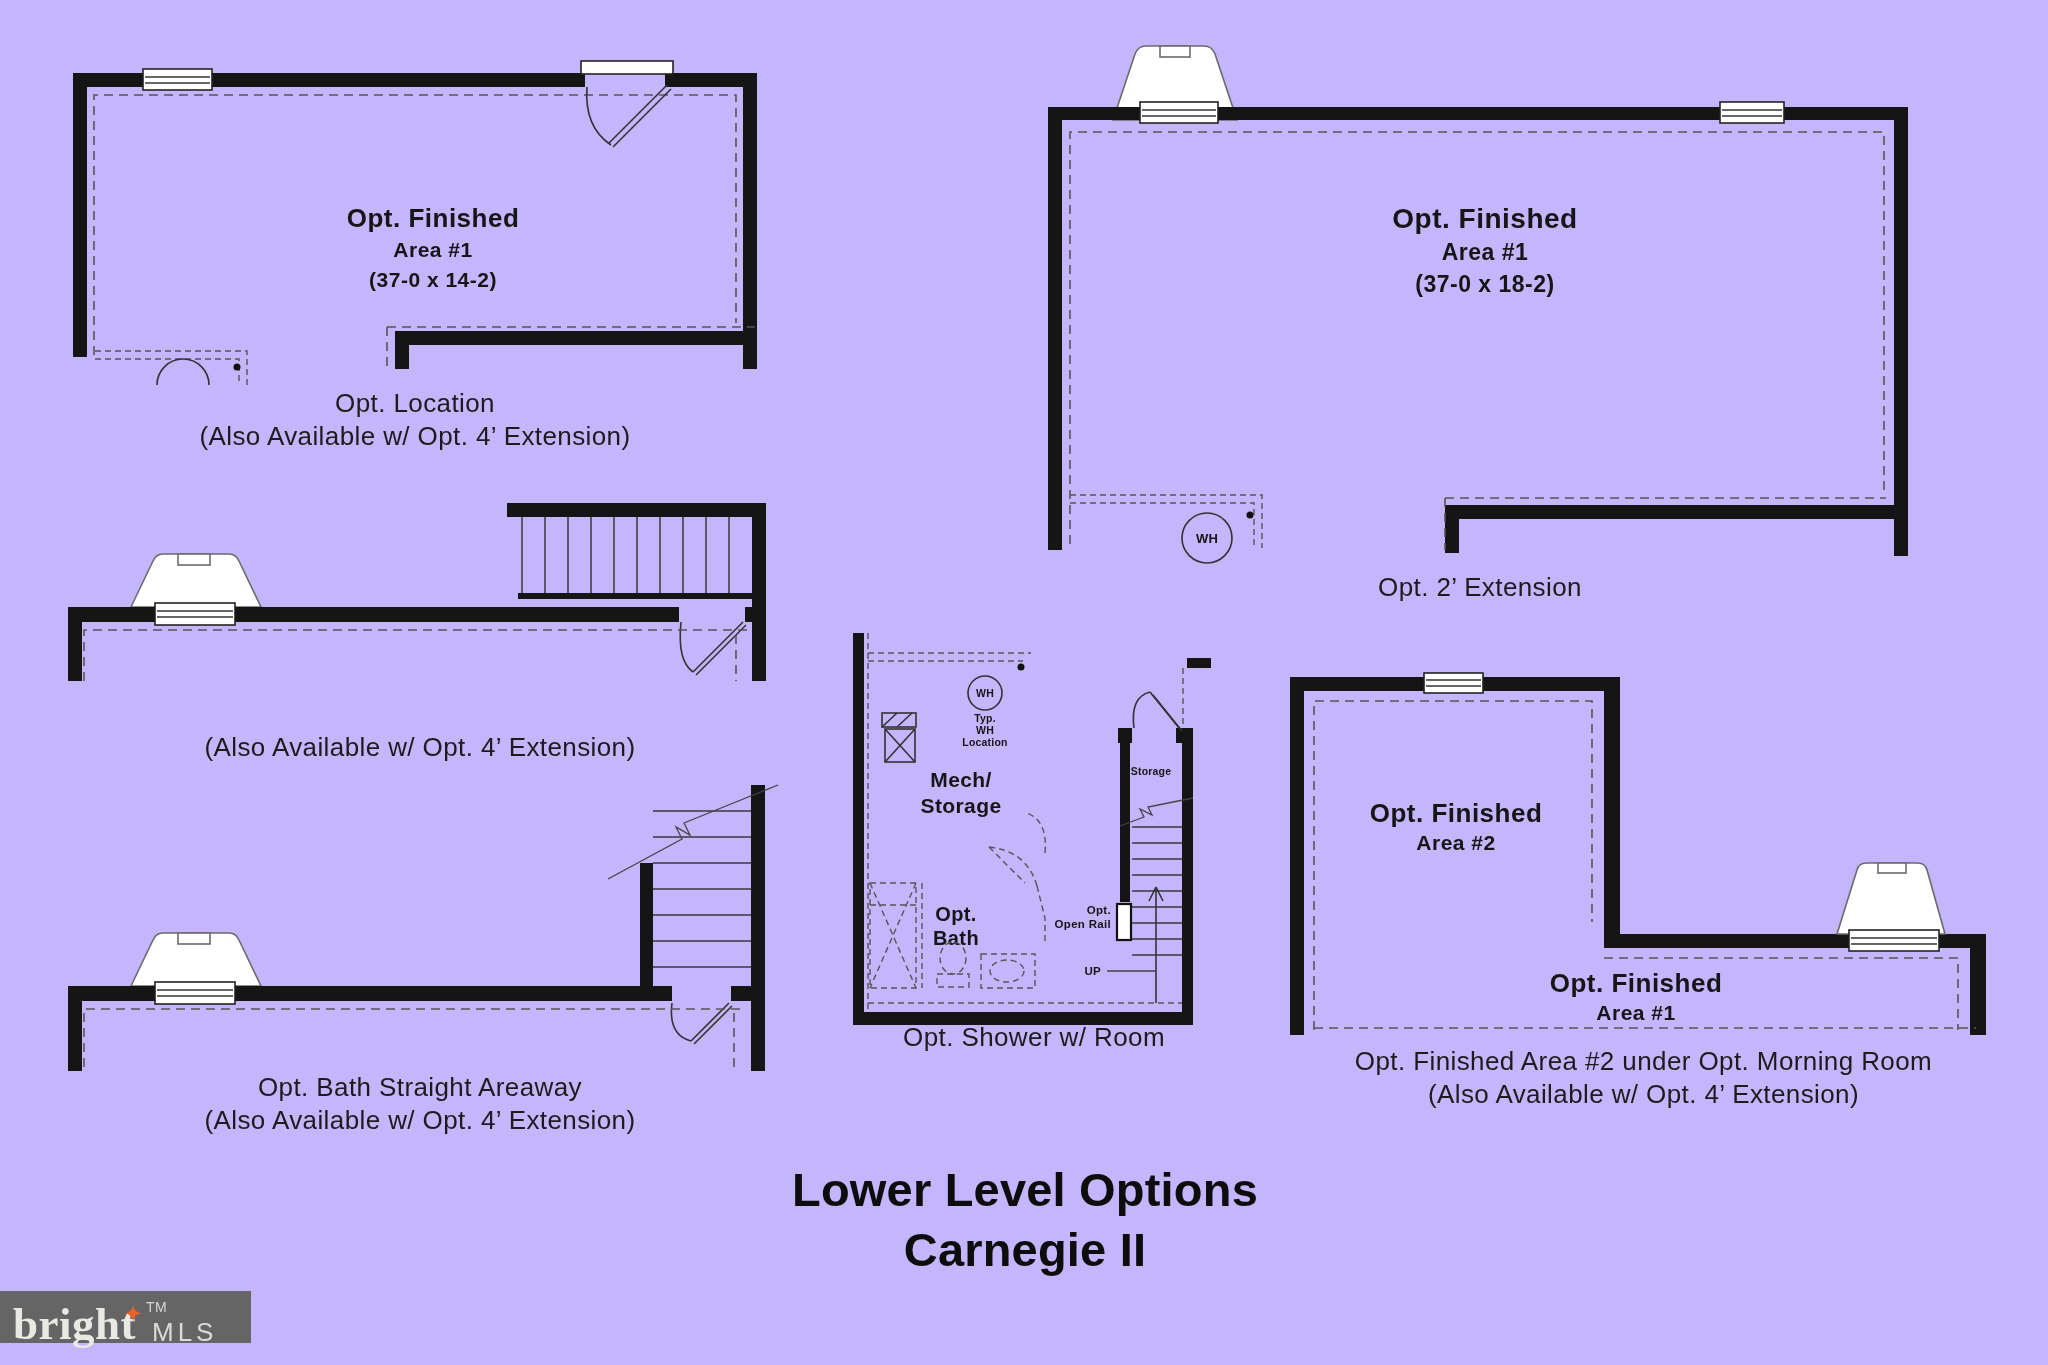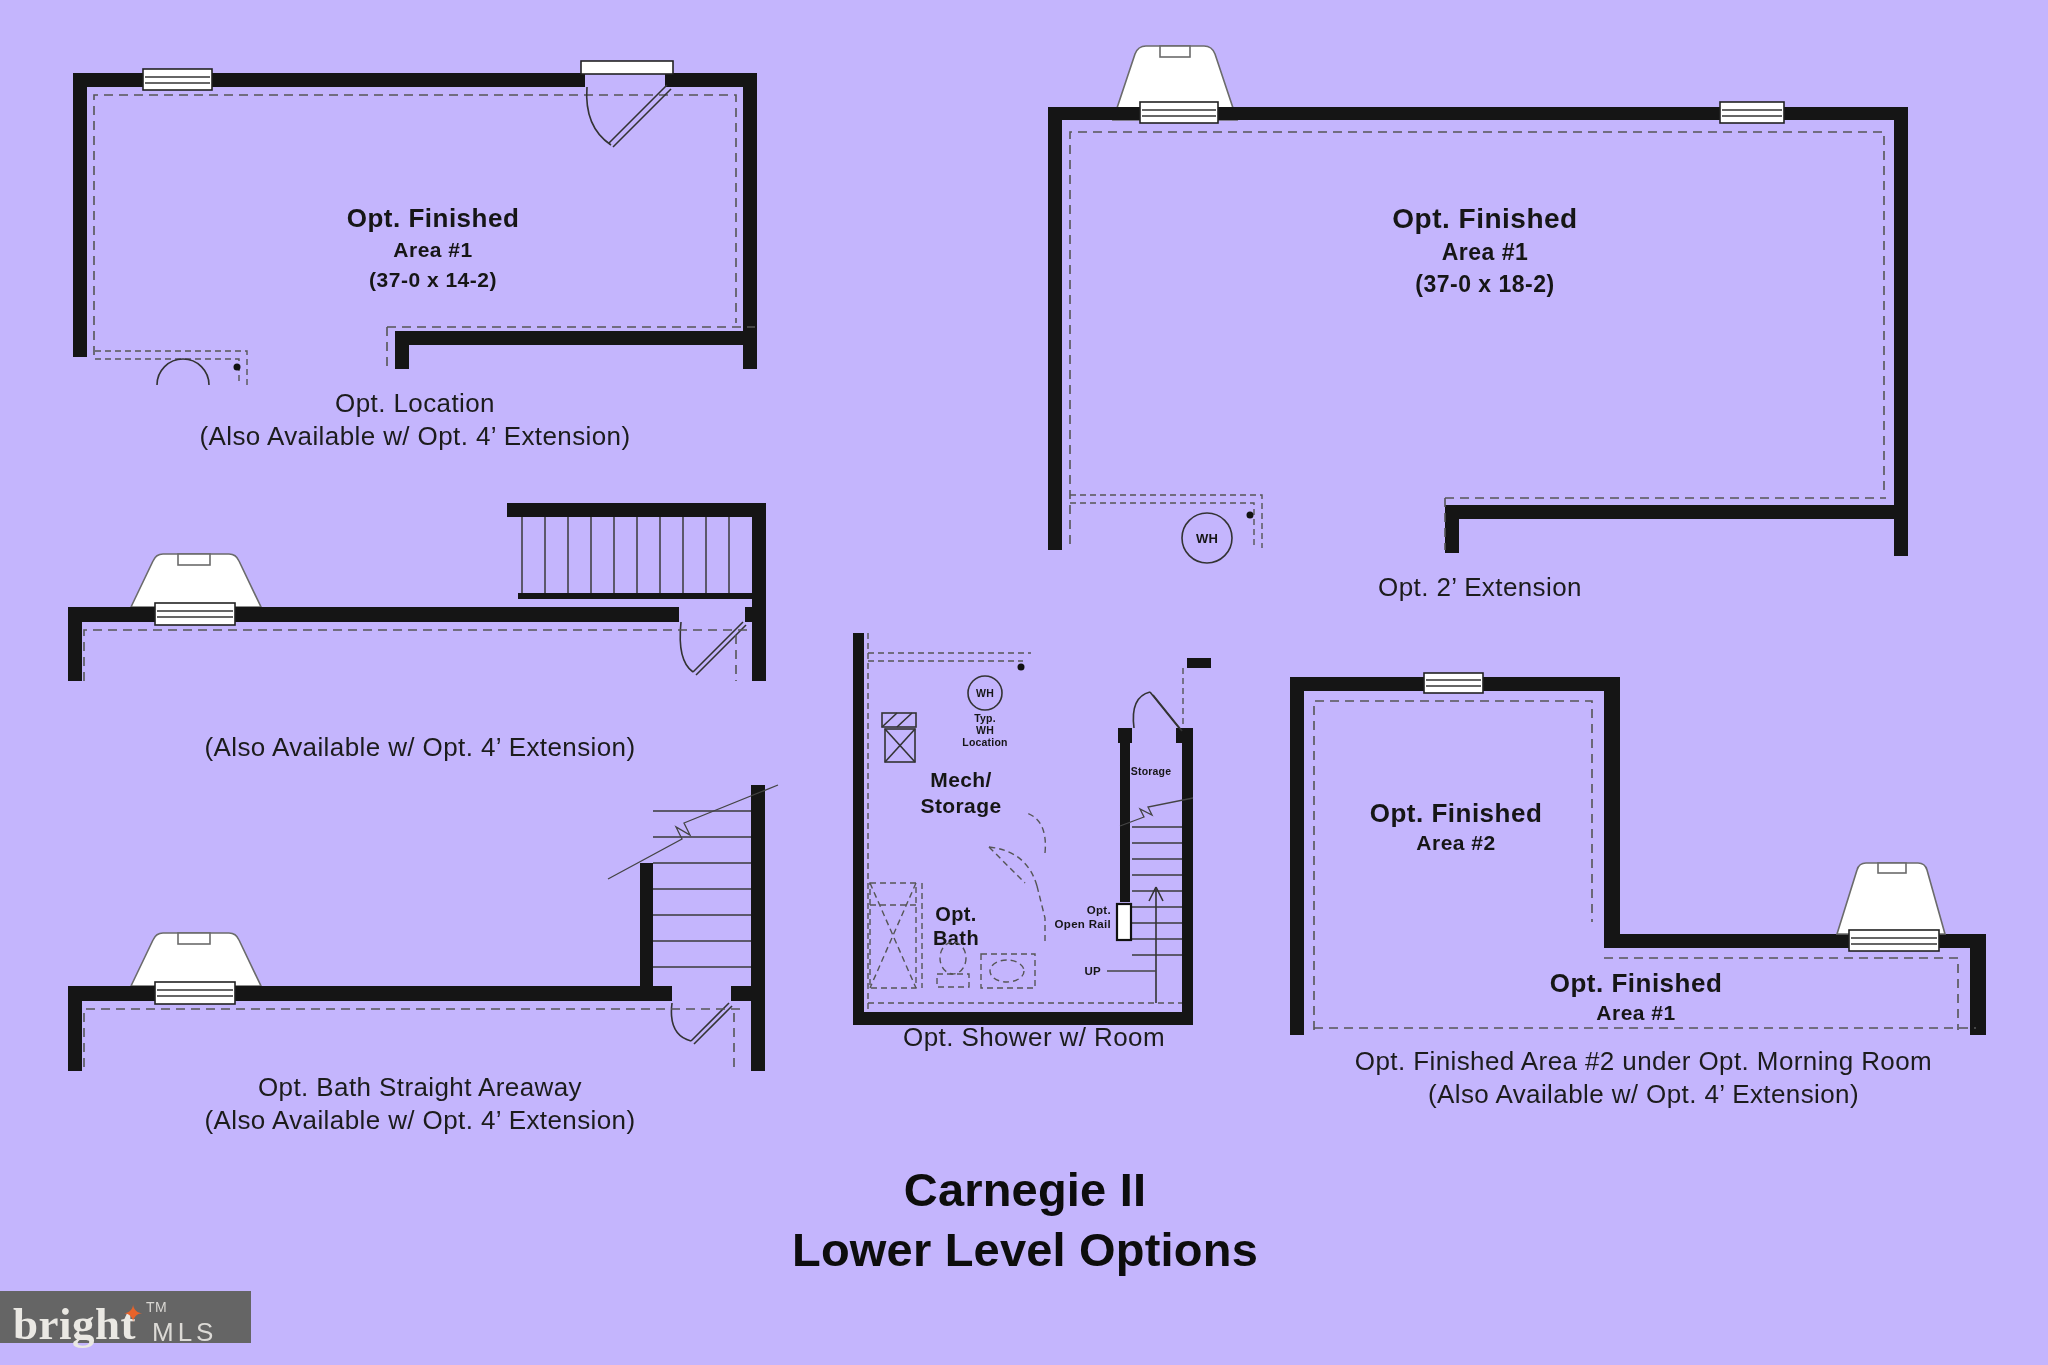--- a/index.html
+++ b/index.html
@@ -332,22 +332,22 @@
       <g text-anchor="middle">
         <text class="room-lbl" x="350" y="322">Opt. Finished</text>
         <text class="room-sub" x="350" y="350">Area #1</text>
       </g>
     </svg>
   </div>
   <div class="caption" style="left:1236px;top:1046px;width:815px;">Opt. Finished Area #2 under Opt. Morning Room</div>
   <div class="caption" style="left:1236px;top:1079px;width:815px;">(Also Available w/ Opt. 4’ Extension)</div>
 
   <div class="title" style="left:525px;top:1160px;width:1000px;">
+    <div>Lower Level Options</div>
     <div>Carnegie II</div>
-    <div>Lower Level Options</div>
   </div>
 
   <div class="logo">
     <span class="logo-bright">bright</span>
     <span class="logo-star">✦</span>
     <span class="logo-tm">TM</span>
     <span class="logo-mls">MLS</span>
   </div>
 
 </div>

